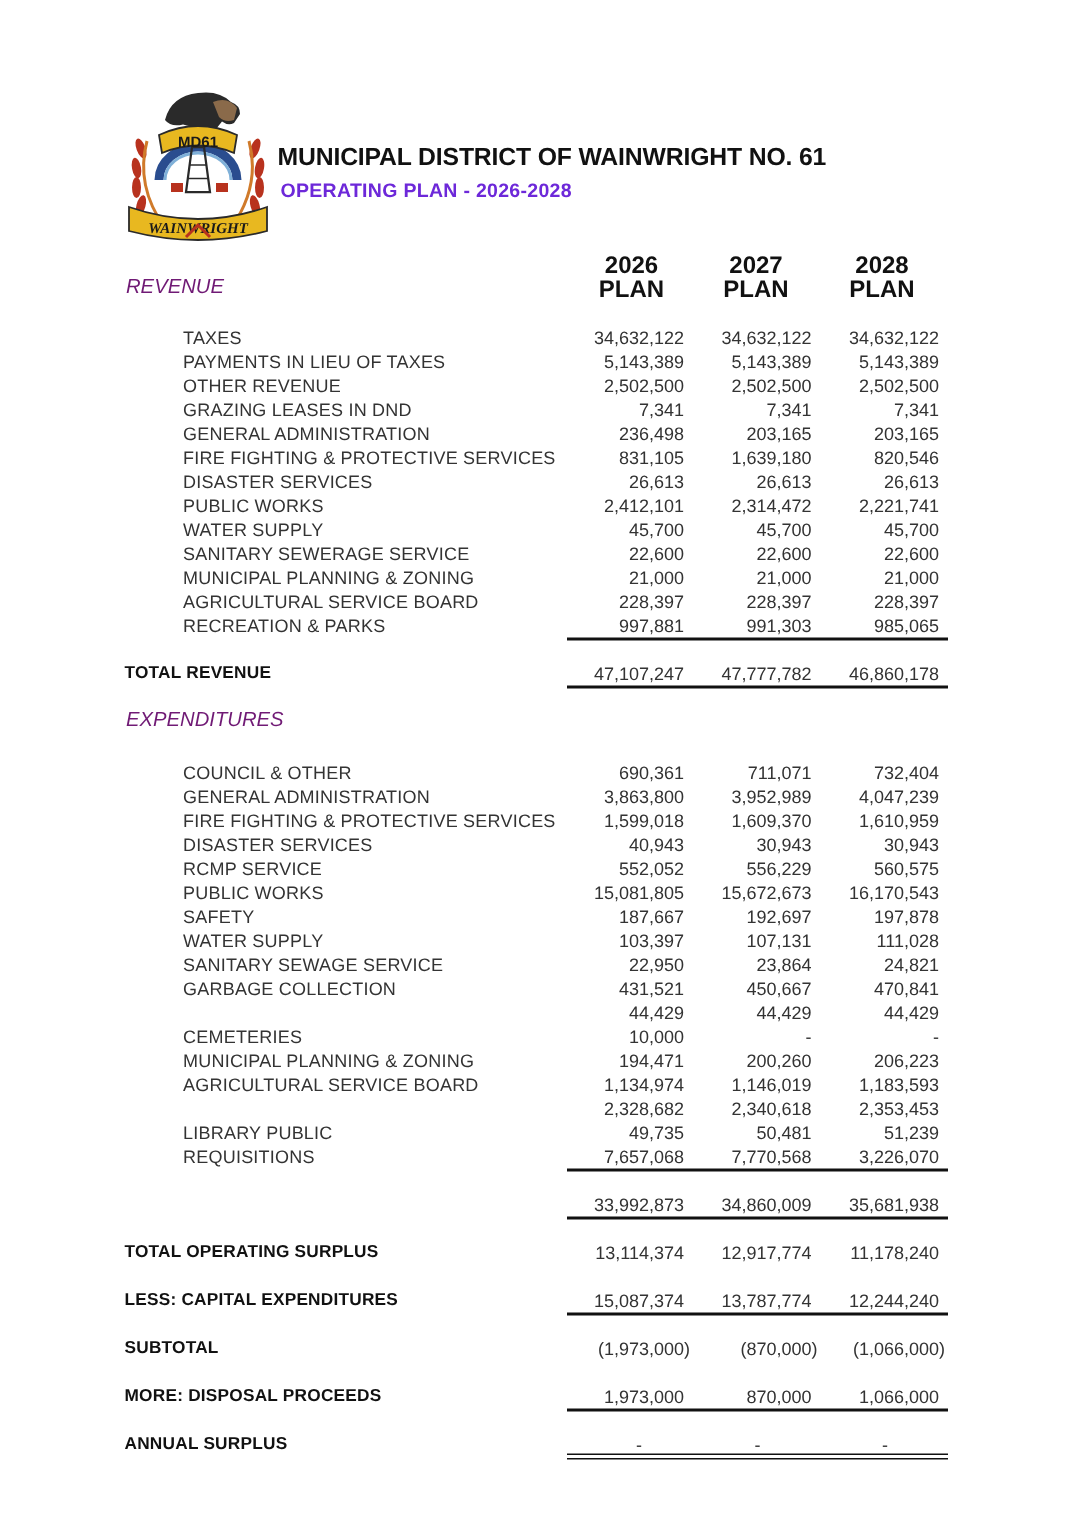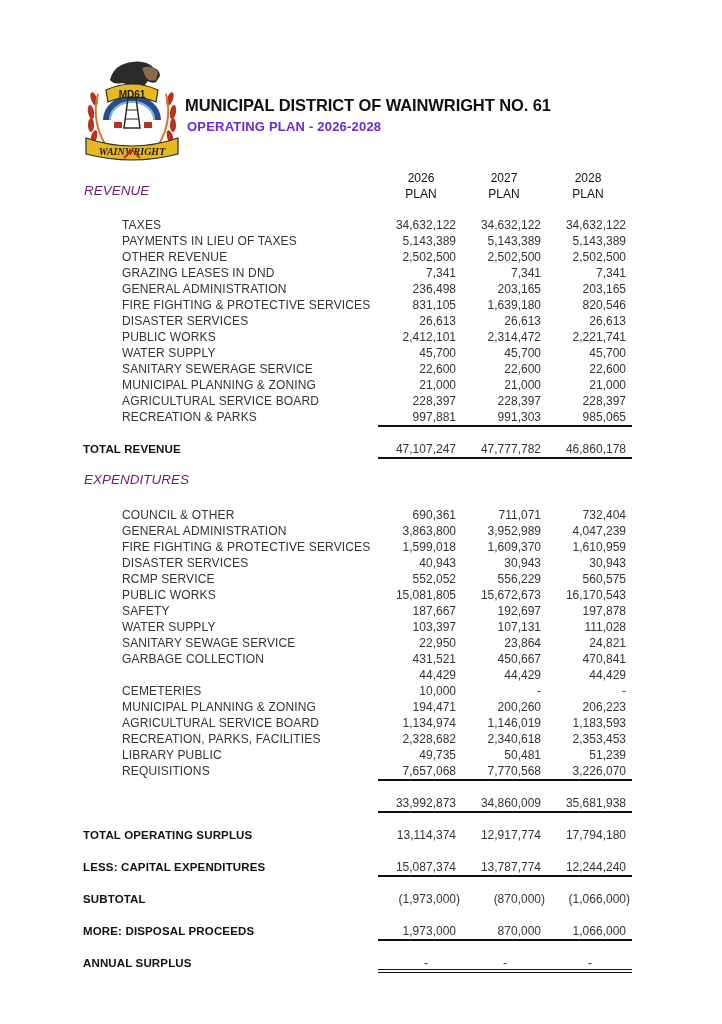--- a/index.html
+++ b/index.html
@@ -4,21 +4,21 @@
 <style>
   * { margin: 0; padding: 0; box-sizing: border-box; }
   html, body { width: 722px; height: 1024px; background: #ffffff; overflow: hidden; }
   body { position: relative; font-family: "Liberation Sans", sans-serif; color: #222; }
 
   .logo { position: absolute; left: 80px; top: 54px; width: 104px; height: 112px; }
 
   .title { position: absolute; left: 185px; top: 96px; font-size: 16.5px; font-weight: bold; color: #111; letter-spacing: -0.1px; white-space: nowrap; }
   .subtitle { position: absolute; left: 187px; top: 119px; font-size: 13px; font-weight: bold; color: #6d28d9; letter-spacing: 0.2px; white-space: nowrap; }
 
-  .colhead { position: absolute; top: 170px; width: 60px; text-align: center; font-size: 12px; font-weight: normal; color: #111; line-height: 16px; }
+  .colhead { position: absolute; top: 170px; width: 60px; text-align: center; font-size: 16px; font-weight: bold; color: #111; line-height: 16px; }
 
   .section-heading { position: absolute; left: 84px; font-size: 13.5px; font-style: italic; color: #701a75; }
 
   .row { position: absolute; left: 0; width: 722px; height: 16px; font-size: 12px; line-height: 16px; color: #333; }
   .row .label { position: absolute; left: 122px; white-space: nowrap; letter-spacing: 0.15px; }
   .row .v { position: absolute; width: 90px; text-align: right; white-space: nowrap; }
   .row .v1 { left: 366px; }
   .row .v2 { left: 451px; }
   .row .v3 { left: 536px; }
 
@@ -254,21 +254,20 @@
   <span class="v v2">200,260</span>
   <span class="v v3">206,223</span>
 </div>
 <div class="row" style="top:715px">
   <span class="label">AGRICULTURAL SERVICE BOARD</span>
   <span class="v v1">1,134,974</span>
   <span class="v v2">1,146,019</span>
   <span class="v v3">1,183,593</span>
 </div>
 <div class="row" style="top:731px">
-  <span class="label">RECREATION, PARKS, FACILITIES</span>
   <span class="v v1">2,328,682</span>
   <span class="v v2">2,340,618</span>
   <span class="v v3">2,353,453</span>
 </div>
 <div class="row" style="top:747px">
   <span class="label">LIBRARY PUBLIC</span>
   <span class="v v1">49,735</span>
   <span class="v v2">50,481</span>
   <span class="v v3">51,239</span>
 </div>
@@ -284,21 +283,21 @@
   <span class="v v1">33,992,873</span>
   <span class="v v2">34,860,009</span>
   <span class="v v3">35,681,938</span>
 </div>
 <div class="rule" style="top:811px"></div>
 
 <div class="row total" style="top:827px">
   <span class="label">TOTAL OPERATING SURPLUS</span>
   <span class="v v1">13,114,374</span>
   <span class="v v2">12,917,774</span>
-  <span class="v v3">17,794,180</span>
+  <span class="v v3">11,178,240</span>
 </div>
 
 <div class="row total" style="top:859px">
   <span class="label">LESS: CAPITAL EXPENDITURES</span>
   <span class="v v1">15,087,374</span>
   <span class="v v2">13,787,774</span>
   <span class="v v3">12,244,240</span>
 </div>
 <div class="rule" style="top:875px"></div>
 

